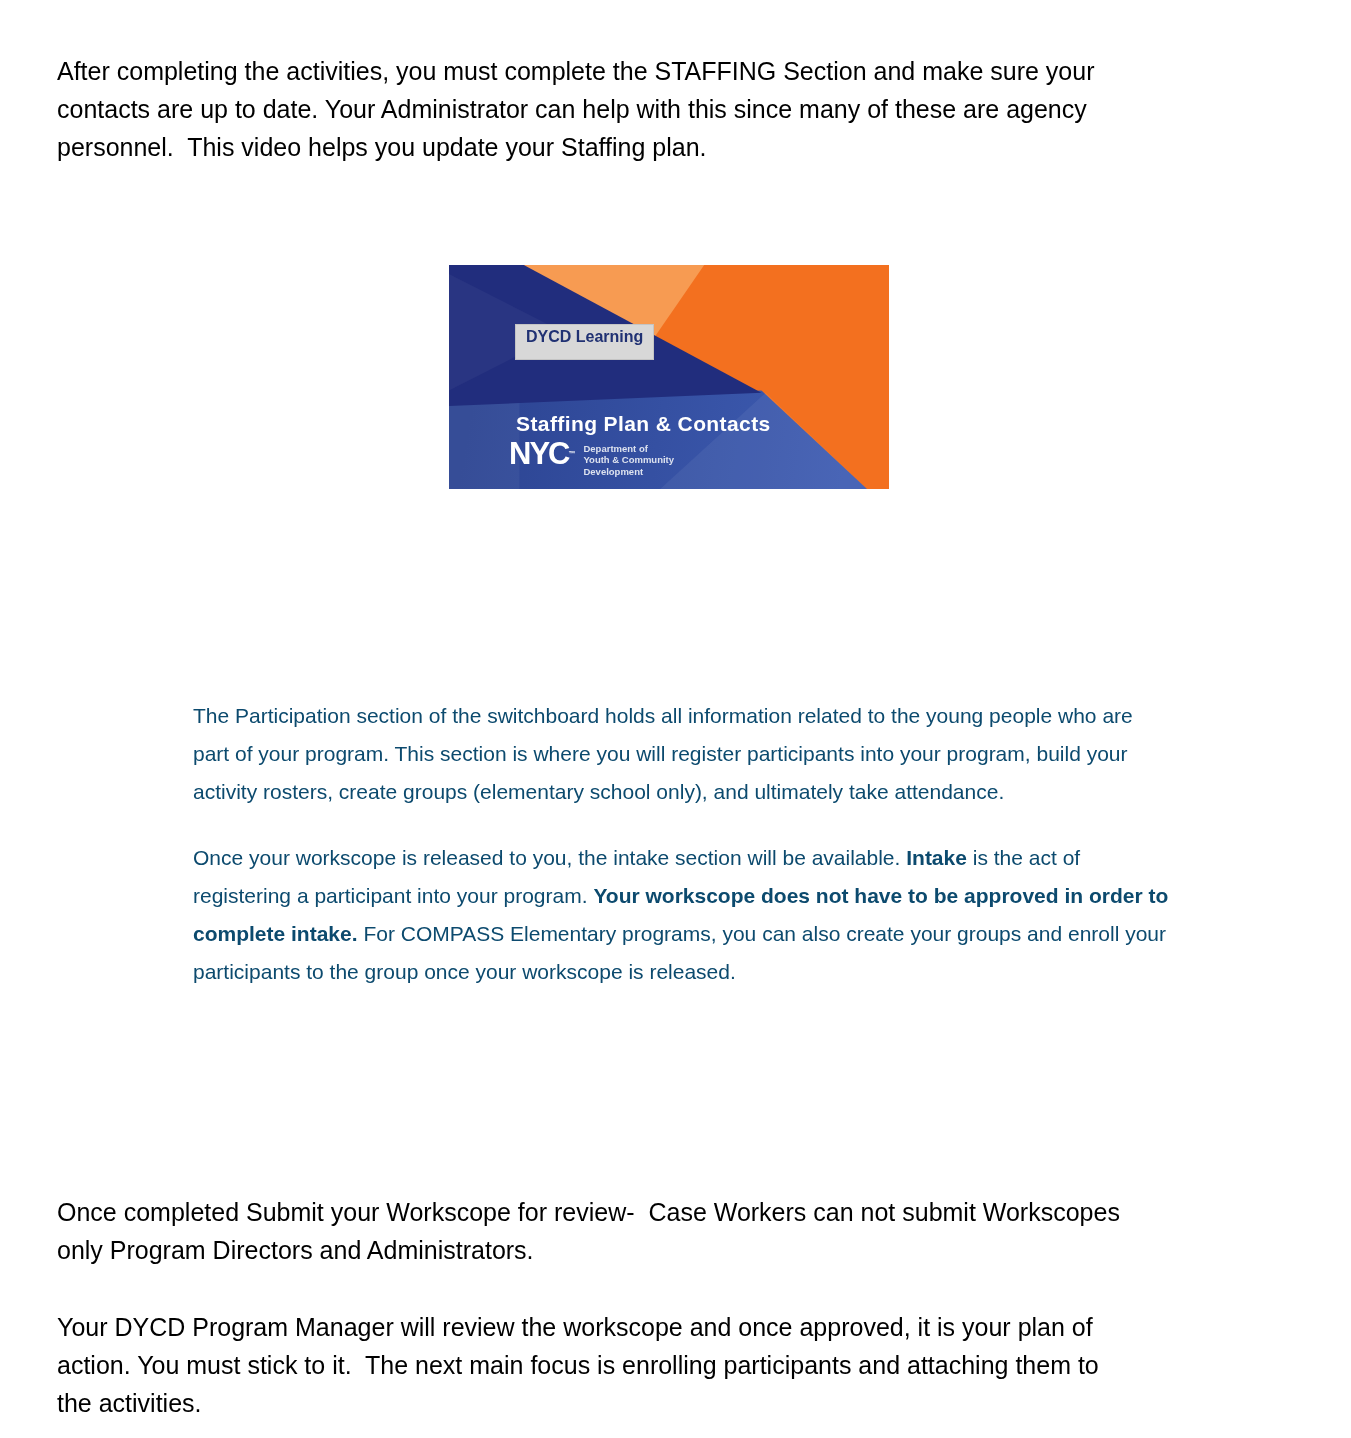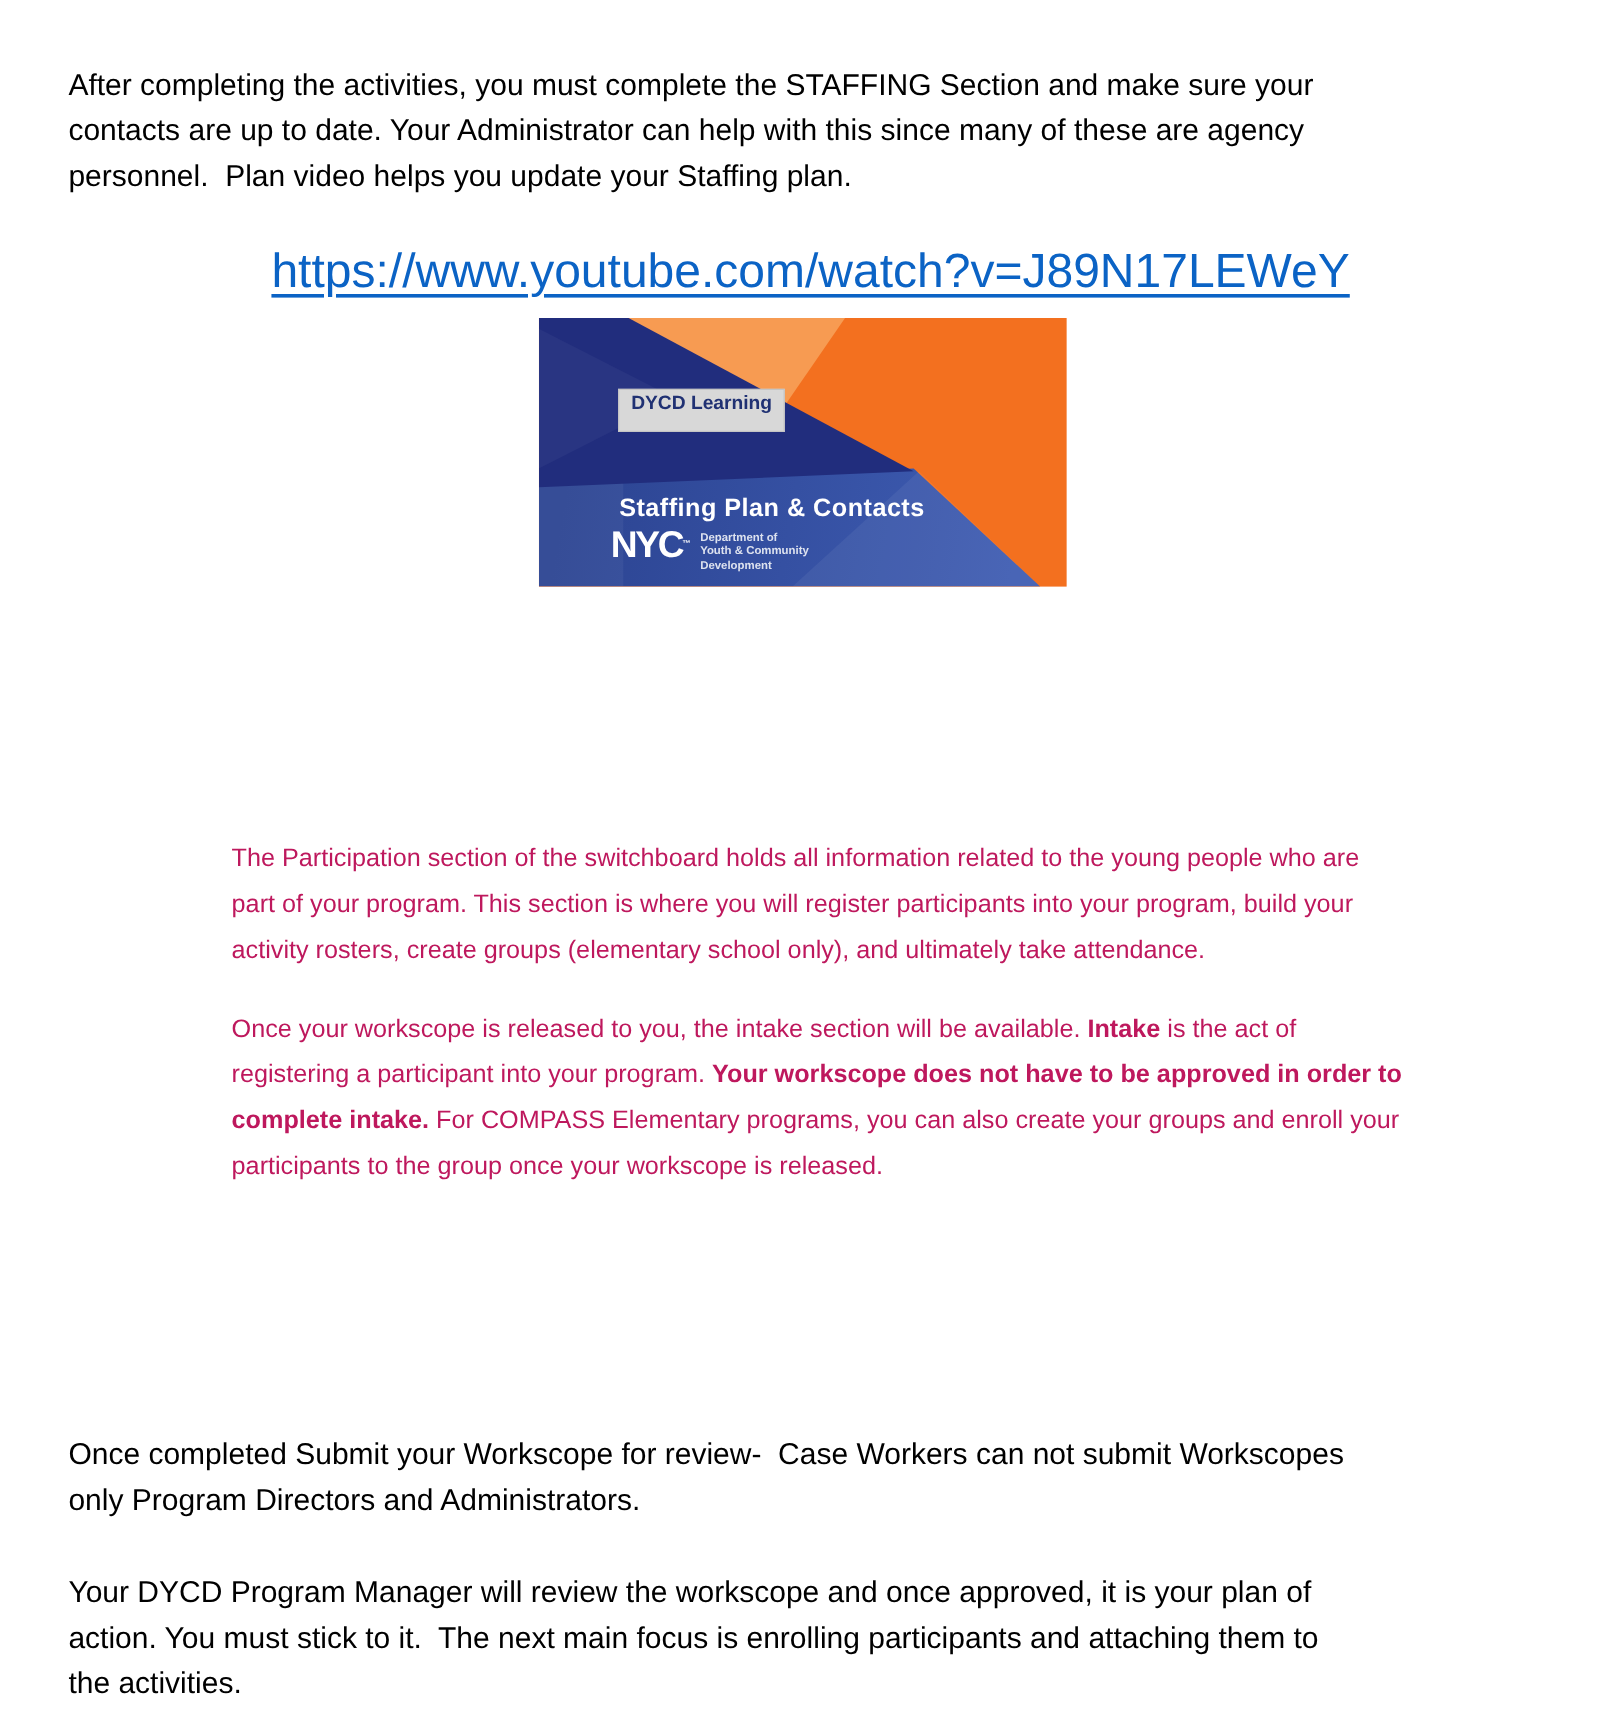--- a/index.html
+++ b/index.html
@@ -34,39 +34,36 @@
   .badge{position:absolute;left:66px;top:59px;background:var(--badge-bg);color:var(--badge-text);
          font-size:16px;font-weight:bold;padding:3px 10px 13px 10px;border:1px solid #c4c4c4;}
   .thumb-title{position:absolute;left:67px;top:103px;color:#fff;font-size:21px;font-weight:bold;letter-spacing:.4px;margin-top:44px;}
   .logo{position:absolute;left:60px;bottom:12px;display:flex;align-items:flex-start;gap:8px;}
   .nyc{color:#fff;font-size:31px;font-weight:bold;letter-spacing:-2px;line-height:30px;}
   .tm{font-size:7px;vertical-align:top;letter-spacing:0;}
   .dept{color:#dde2ef;font-size:9.5px;font-weight:bold;line-height:11.5px;padding-top:4px;white-space:pre-line;}
 
   .heading{position:absolute;left:193px;top:641px;width:1050px;text-align:center;
            color:var(--heading-blue);font-size:29px;font-weight:bold;}
-  .inner{position:absolute;left:193px;top:697px;width:1095px;font-size:21px;line-height:38px;color:#be185d;}
+  .inner{position:absolute;left:193px;top:697px;width:1095px;font-size:21px;line-height:38px;color:#0c4a6e;}
   .inner p{white-space:pre-wrap;margin-bottom:28px;}
   .inner b{font-weight:bold;}
 
   .closing{position:absolute;left:57px;top:1193px;width:1260px;font-size:25px;line-height:38px;}
   .closing p{white-space:pre-wrap;margin-bottom:39px;}
 </style>
 </head>
 <body>
 
 <div class="page">
 
   <div class="para intro">After completing the activities, you must complete the STAFFING Section and make sure your
 contacts are up to date. Your Administrator can help with this since many of these are agency
-personnel.  Plan video helps you update your Staffing plan.</div>
+personnel.  This video helps you update your Staffing plan.</div>
 
-  <div class="link-row">
-    <a href="#" class="yt-link">https://www.youtube.com/watch?v=J89N17LEWeY</a>
-  </div>
 
   <div class="thumb">
     <div class="layer l-base"></div>
     <div class="layer l-light"></div>
     <div class="layer l-royal"></div>
     <div class="layer l-facet1"></div>
     <div class="layer l-facet2"></div>
     <div class="layer l-navy"></div>
     <div class="layer l-navy-facet"></div>
 

